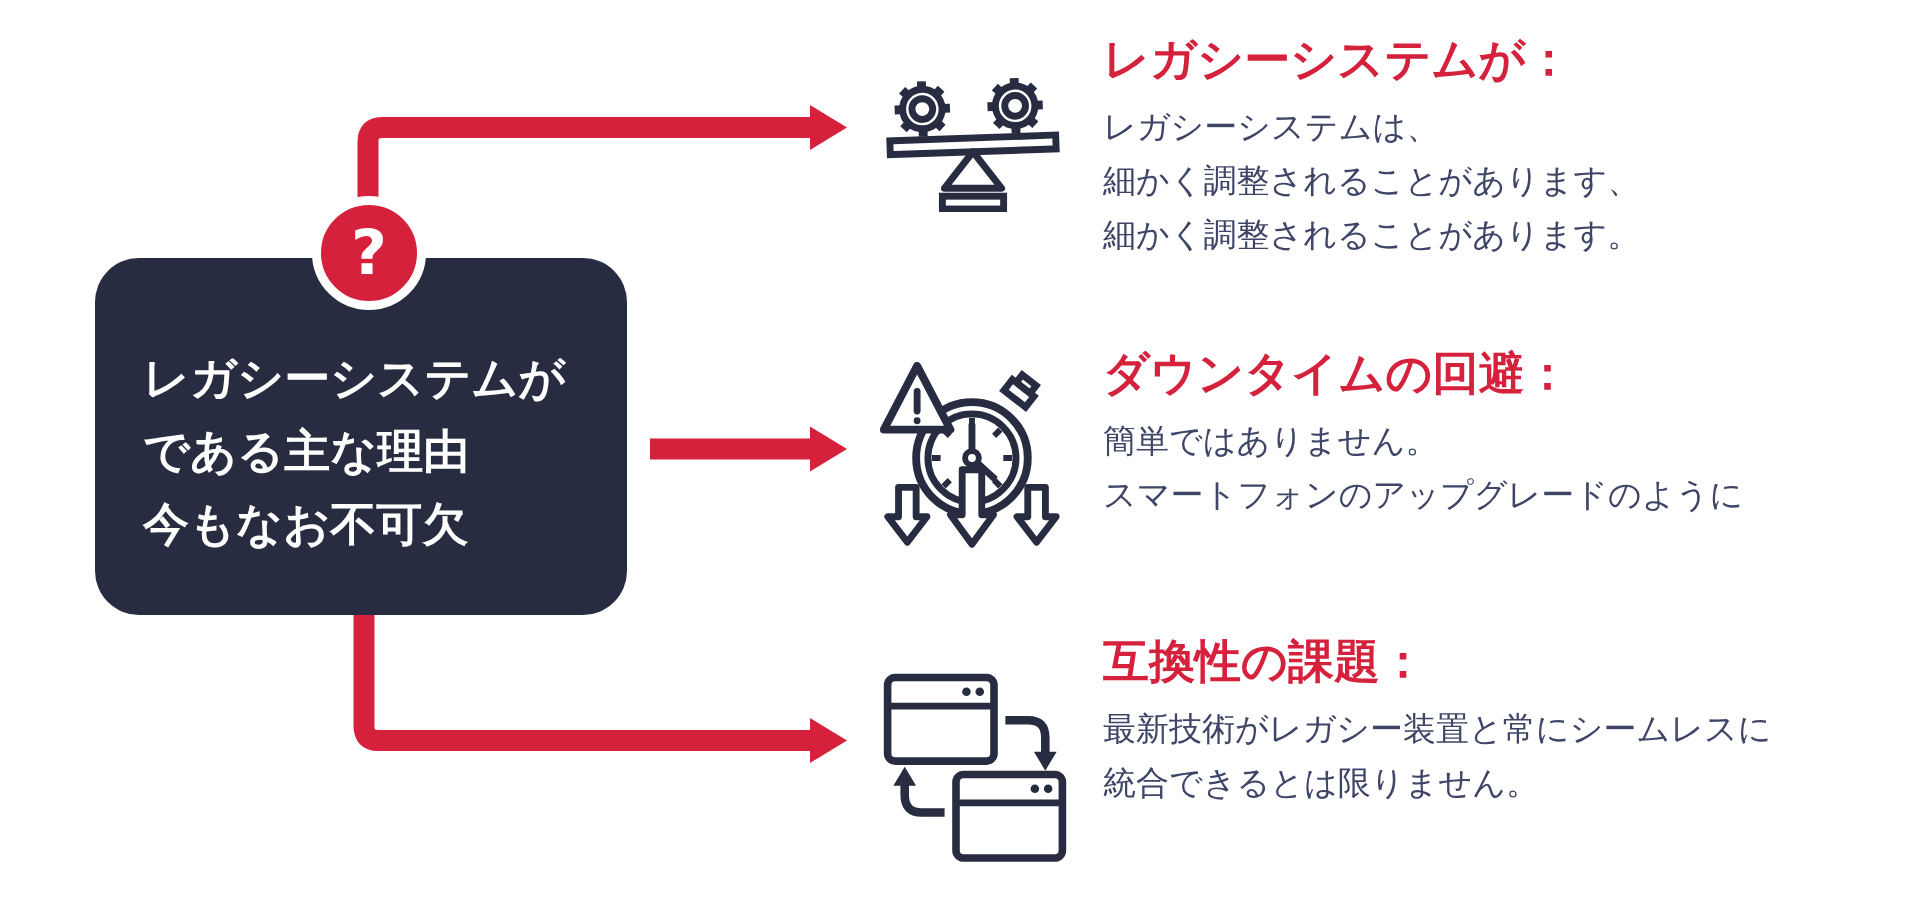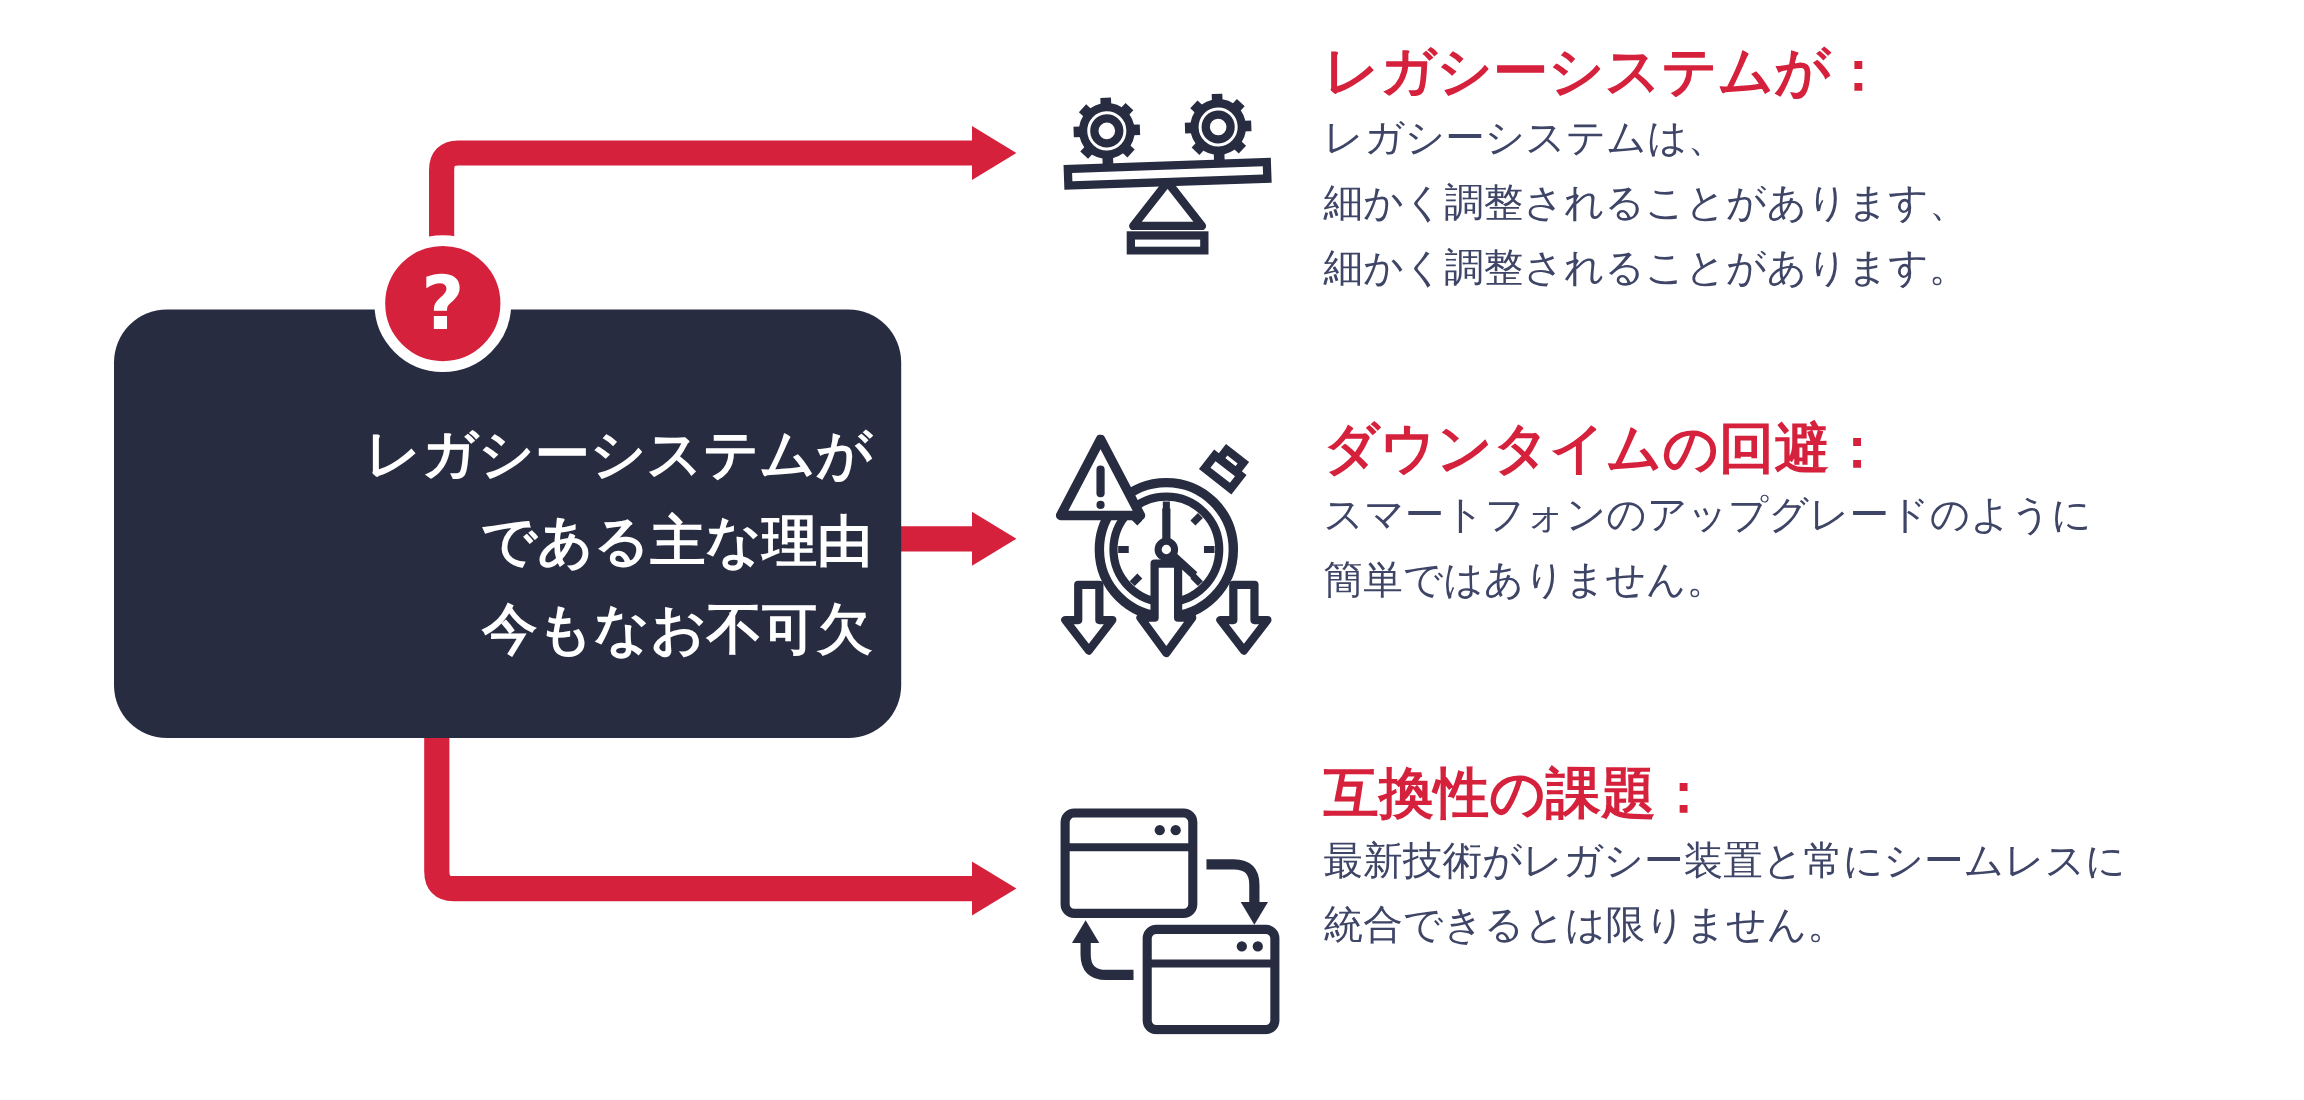--- a/index.html
+++ b/index.html
@@ -2,34 +2,34 @@
 <html><head>
 <meta charset="utf-8">
 <style>
   html,body{margin:0;padding:0;background:#fff;}
   .canvas{
     position:relative;width:1920px;height:917px;background:#fff;overflow:hidden;
     font-family:"DejaVu Sans",sans-serif;
   }
   .connector-svg{position:absolute;left:0;top:0;z-index:0;}
   .main-box{
-    position:absolute;left:95px;top:258px;width:656px;height:357px;
+    position:absolute;left:95px;top:258px;width:532px;height:357px;
     background:#282C41;border-radius:44px;box-sizing:border-box;
-    padding:84px 24px 0 48px;z-index:1;text-align:right;
+    padding:84px 24px 0 48px;z-index:1;
   }
   .main-box .line{color:#fff;font-size:46px;font-weight:700;line-height:73px;white-space:nowrap;}
   .q-badge{
     position:absolute;left:312px;top:196px;width:96px;height:96px;
     background:#D5213C;border:9px solid #fff;border-radius:50%;
     display:flex;align-items:center;justify-content:center;z-index:2;
   }
   .q-badge span{color:#fff;font-size:62px;font-weight:700;line-height:1;}
   .reason{position:absolute;z-index:1;}
   .reason .heading{color:#D5213C;font-size:46px;font-weight:700;line-height:58px;white-space:nowrap;}
-  .reason .body{}
+  .reason .body{margin-top:12px;}
   .reason .body-line{color:#3E4566;font-size:33px;font-weight:500;line-height:54px;white-space:nowrap;}
   .reason-1{left:1103px;top:30px;}
   .reason-2{left:1103px;top:344px;}
   .reason-3{left:1103px;top:632px;}
   .icon-wrap{position:absolute;z-index:1;}
   .icon-1{left:884px;top:52px;}
   .icon-2{left:872px;top:362px;}
   .icon-3{left:880px;top:666px;}
 </style>
 </head>
@@ -126,22 +126,22 @@
     <div class="body">
       <div class="body-line">レガシーシステムは、</div>
       <div class="body-line">細かく調整されることがあります、</div>
       <div class="body-line">細かく調整されることがあります。</div>
     </div>
   </div>
 
   <div class="reason reason-2">
     <div class="heading">ダウンタイムの回避：</div>
     <div class="body">
+      <div class="body-line">簡単ではありません。</div>
       <div class="body-line">スマートフォンのアップグレードのように</div>
-      <div class="body-line">簡単ではありません。</div>
     </div>
   </div>
 
   <div class="reason reason-3">
     <div class="heading">互換性の課題：</div>
     <div class="body">
       <div class="body-line">最新技術がレガシー装置と常にシームレスに</div>
       <div class="body-line">統合できるとは限りません。</div>
     </div>
   </div>

